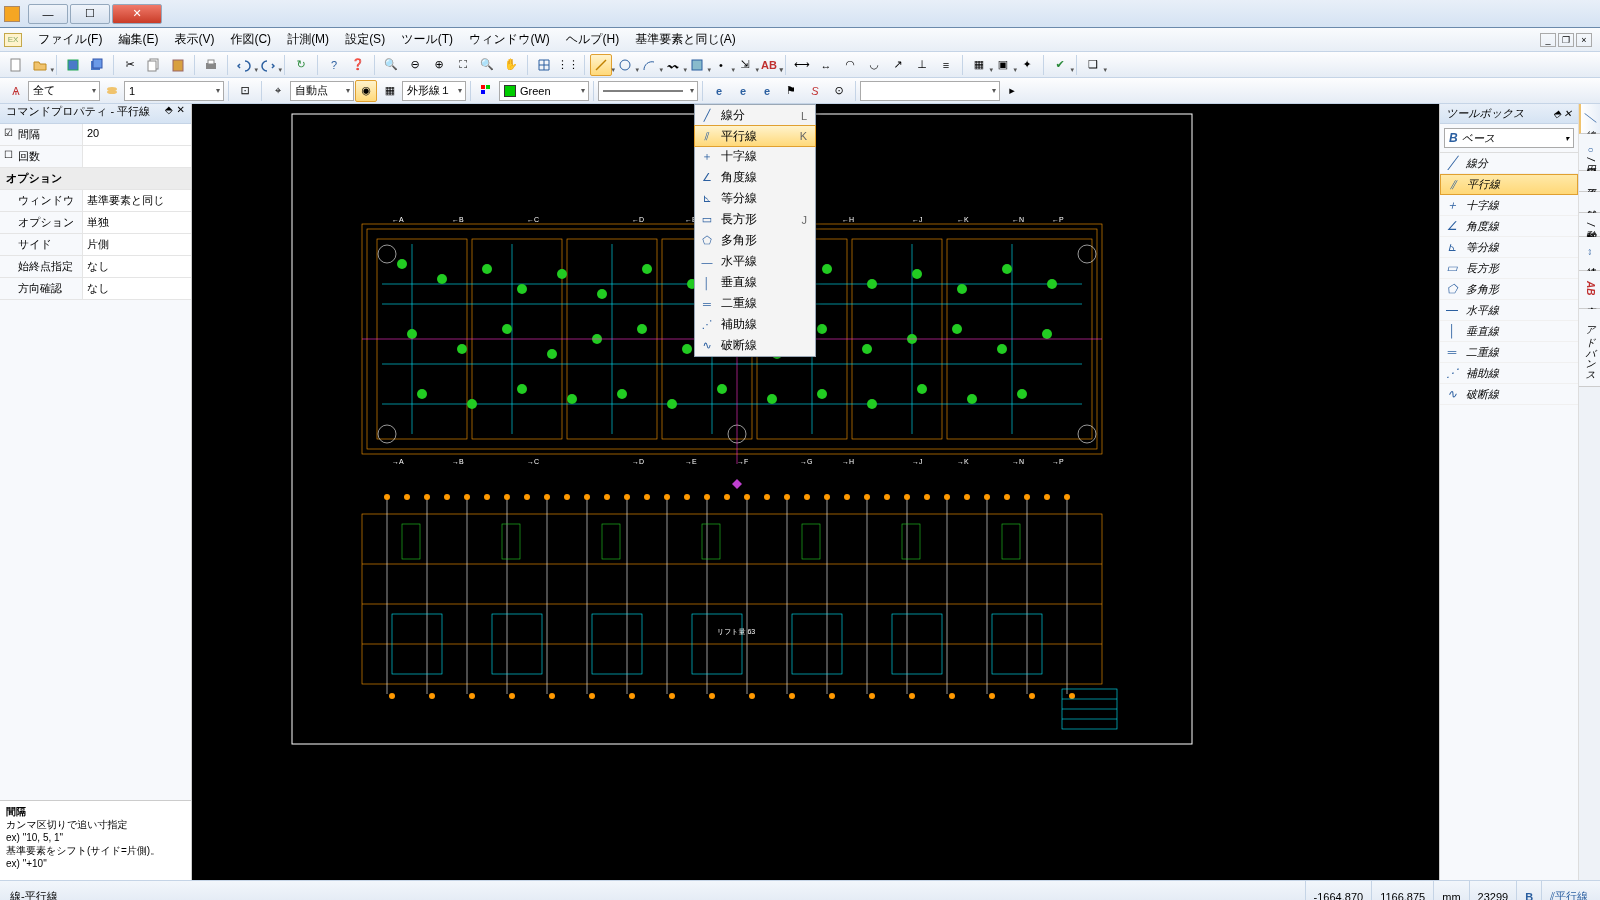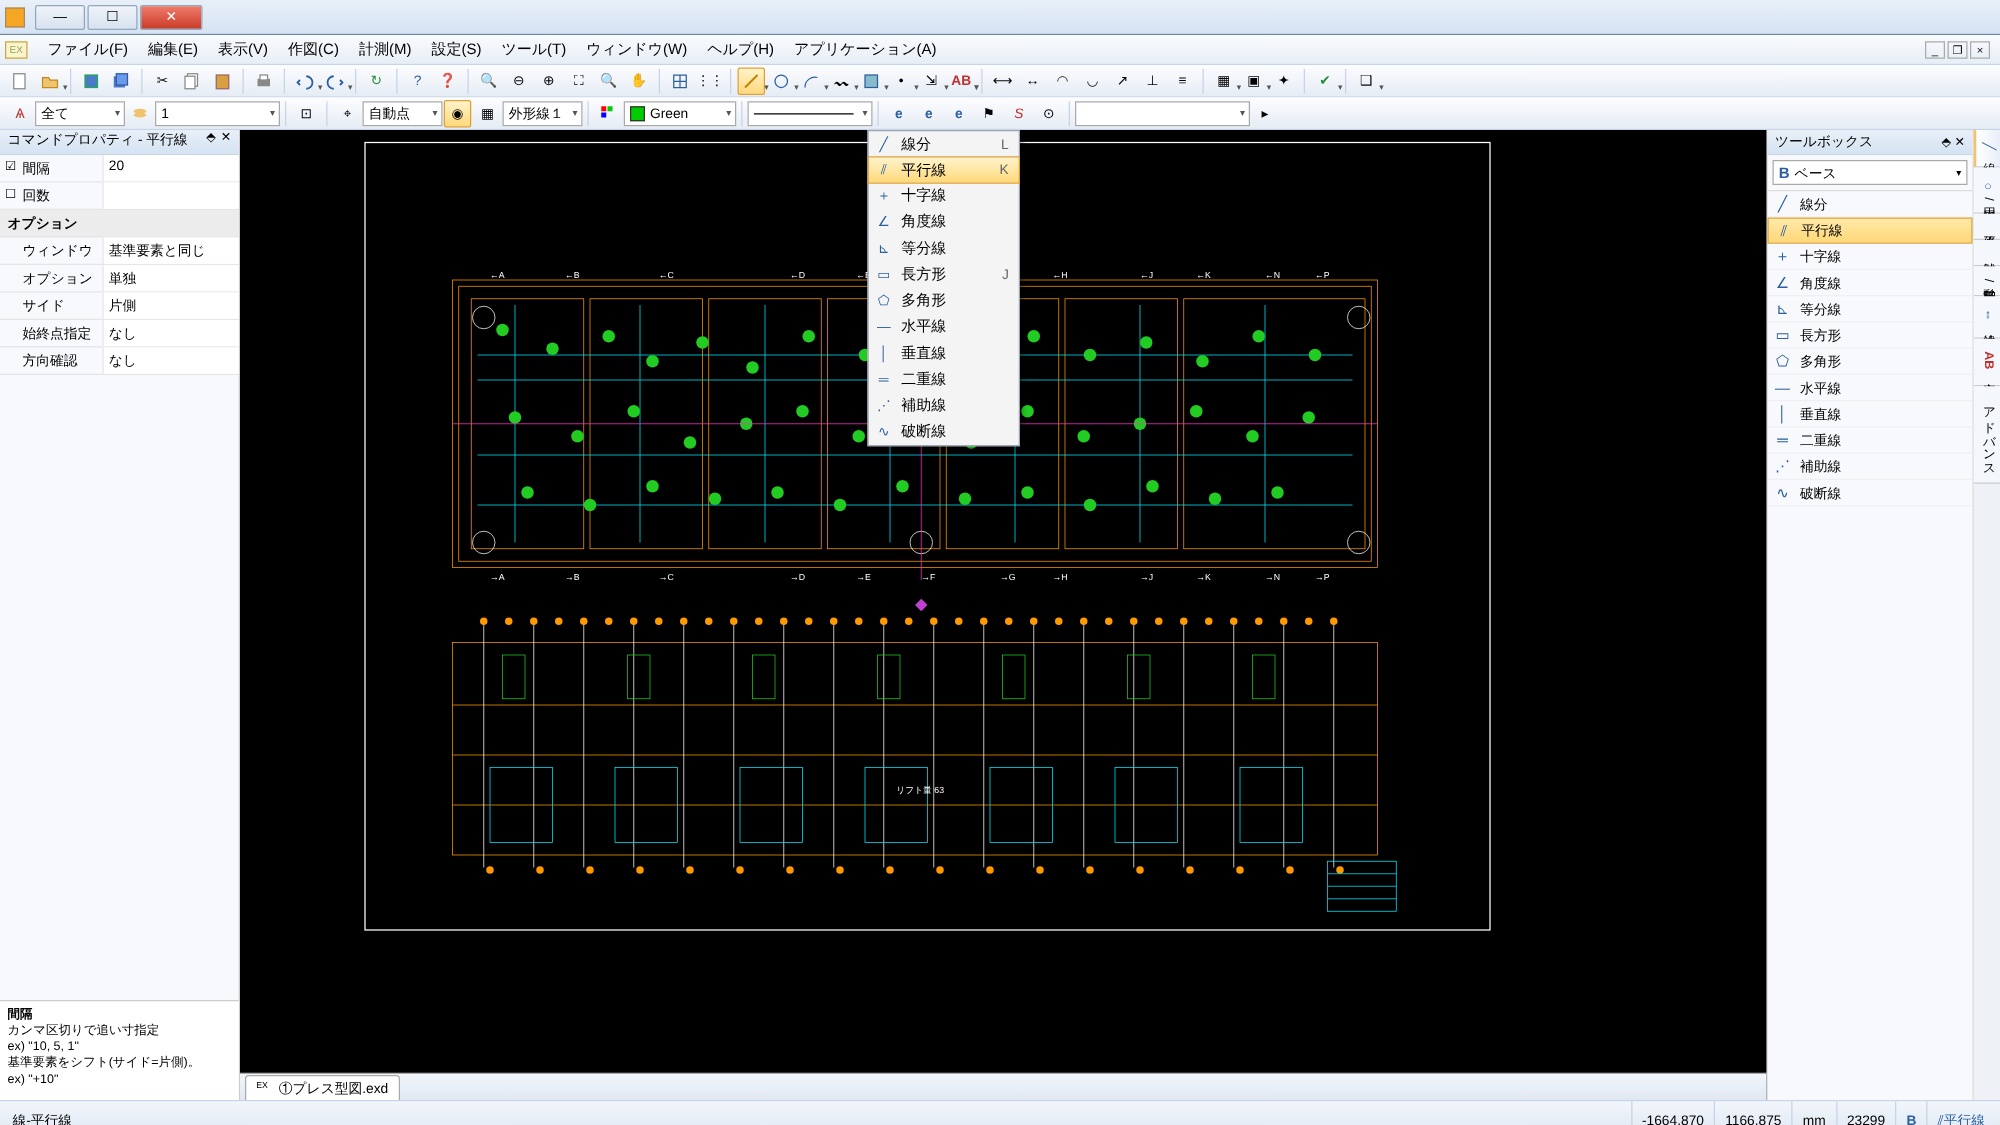--- a/index.html
+++ b/index.html
@@ -54,21 +54,21 @@
 .doc-tab { background:#fff; border:1px solid #aaa; border-bottom:none; padding:2px 8px; font-size:11px; border-radius:3px 3px 0 0; display:flex; align-items:center; gap:4px; }
 
 
 .dropdown { position:absolute; top:0; left:502px; width:122px; background:#f4f4f4; border:1px solid #9aa7b5; box-shadow:2px 2px 4px rgba(0,0,0,0.3); font-size:12px; z-index:100; }
 .dd-item { display:flex; align-items:center; height:21px; padding:0 8px 0 26px; position:relative; cursor:pointer; }
 .dd-item .shortcut { margin-left:auto; color:#666; font-size:11px; }
 .dd-item.hl { background:linear-gradient(#fff3cc,#ffd97a); border:1px solid #e0a030; margin:-1px; height:22px; }
 .dd-icon { position:absolute; left:4px; width:16px; height:16px; display:flex; align-items:center; justify-content:center; font-size:11px; color:#2b5fa0; }
 
 
-.right-panel { width:187px; border-left:1px solid #ccc; background:#f7f9fc; display:flex; }
+.right-panel { width:161px; border-left:1px solid #ccc; background:#f7f9fc; display:flex;font-style:italic; }
 .tbox-main { flex:1; display:flex; flex-direction:column; }
 .tbox-hdr { height:20px; background:linear-gradient(#e8eff8,#d5e3f3); border-bottom:1px solid #c5d4e6; display:flex; align-items:center; padding:0 6px; font-size:11px; }
 .tbox-combo { margin:4px; height:20px; border:1px solid #aaa; background:#fff; font-size:11px; display:flex; align-items:center; padding:0 4px; position:relative; }
 .tbox-combo::after { content:"▾"; position:absolute; right:4px; font-size:8px; }
 .tbox-combo .b-icon { font-weight:bold; color:#2b5fa0; margin-right:4px; font-size:12px; }
 .tbox-list { border-top:1px solid #ddd; }
 .tbox-item { display:flex; align-items:center; height:21px; padding:0 6px 0 26px; font-size:11px; position:relative; cursor:pointer; border-bottom:1px solid #f0f0f0; }
 .tbox-item.hl { background:linear-gradient(#ffe9a8,#ffd878); border:1px solid #e0a030; }
 .tbox-item .ico { position:absolute; left:5px; width:14px; height:14px; display:flex; align-items:center; justify-content:center; color:#2b5fa0; font-size:12px; }
 .tbox-tabs { width:22px; border-left:1px solid #ddd; display:flex; flex-direction:column; background:#eef2f7; }
@@ -99,21 +99,21 @@
   <div class="ex-icon">EX</div>
   <div class="menuitem">ファイル(F)</div>
   <div class="menuitem">編集(E)</div>
   <div class="menuitem">表示(V)</div>
   <div class="menuitem">作図(C)</div>
   <div class="menuitem">計測(M)</div>
   <div class="menuitem">設定(S)</div>
   <div class="menuitem">ツール(T)</div>
   <div class="menuitem">ウィンドウ(W)</div>
   <div class="menuitem">ヘルプ(H)</div>
-  <div class="menuitem">アプリケーション(A)</div>
+  <div class="menuitem">基準要素と同じ(A)</div>
   <div class="mdi-ctrl">
     <span>_</span>
     <span>❐</span>
     <span>×</span>
   </div>
 </div>
 
 <div class="toolbar">
   <div class="tb-btn">
       <svg width="14" height="14">
@@ -623,26 +623,20 @@
           <div class="dd-item">
             <span class="dd-icon">⋰</span>
             <span>補助線</span>
           </div>
           <div class="dd-item">
             <span class="dd-icon">∿</span>
             <span>破断線</span>
           </div>
         </div>
     </div>
-    <div class="doc-tabs">
-      <div class="doc-tab">
-        <span class="ex-icon" style="width:14px;height:12px;font-size:7px;">EX</span>
-        <span>①プレス型図.exd</span>
-      </div>
-    </div>
   </div>
 
   <div class="right-panel">
     <div class="tbox-main">
       <div class="tbox-hdr">
           <span>ツールボックス</span>
           <span style="margin-left:auto;font-size:10px;cursor:pointer">⬘ ✕</span>
         </div>
       <div class="tbox-combo">
           <span class="b-icon">B</span>

